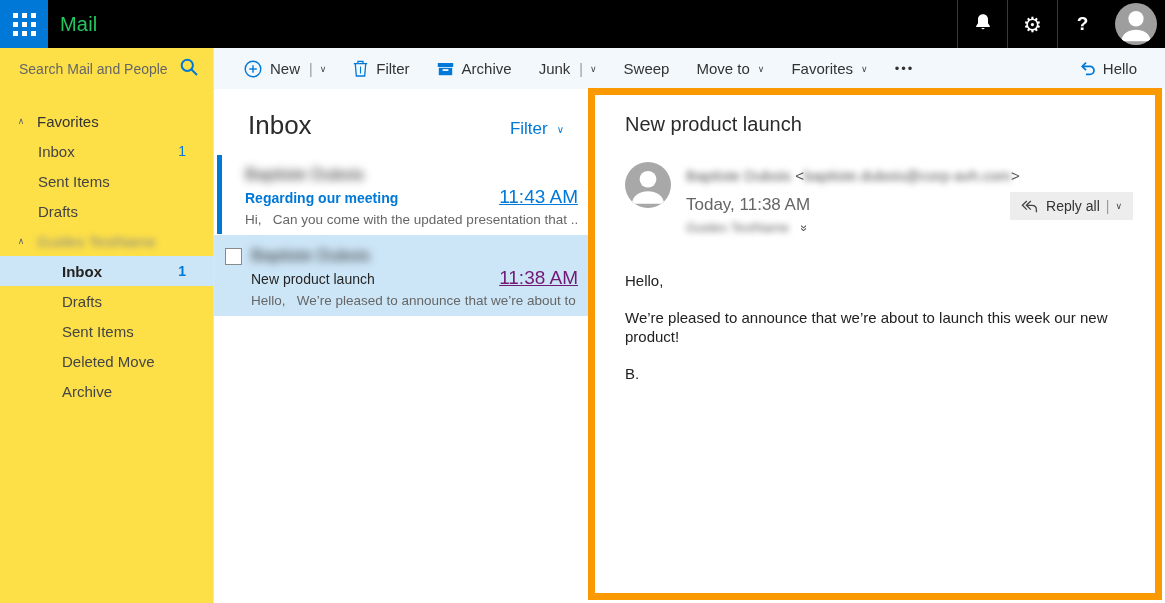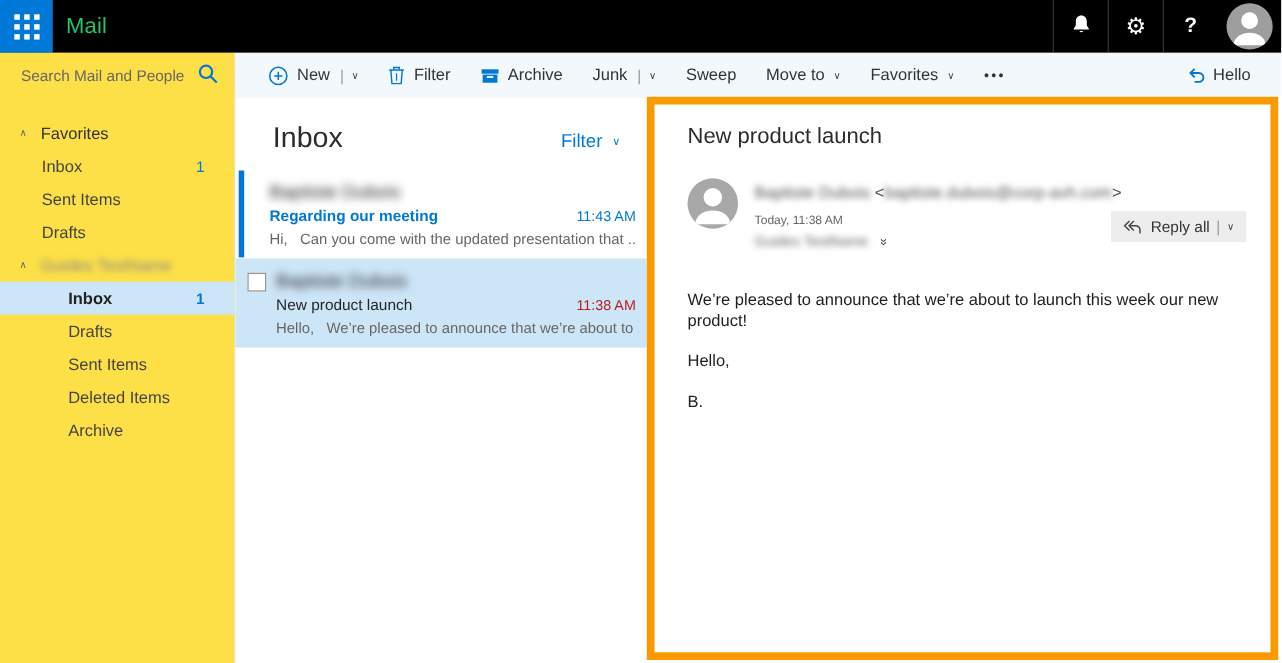--- a/index.html
+++ b/index.html
@@ -55,37 +55,37 @@
   .list-header{ display:flex; align-items:baseline; padding:21px 24px 13px 34px; }
   .list-title{ font-size:26px; font-weight:300; color:#2b2b2b; }
   .filter-btn{ margin-left:auto; color:#0078d7; font-size:17px; display:flex; align-items:center; cursor:pointer;justify-content:center; }
   .filter-btn .chev{ color:#0078d7; margin-left:9px; font-size:10px; }
   .mail-item{ position:relative; height:81px; padding:9px 10px 0 31px; cursor:pointer; }
   .mail-item .sender{ font-size:17px; color:#2b2b2b; line-height:23px; }
   .subj-row{ display:flex; align-items:baseline; line-height:19px; margin-top:1px;text-align:center; }
   .subj{ font-size:14px; }
   .subj.unread{ color:#0078d7; font-weight:600; }
   .subj.read{ color:#252525; }
-  .time{ margin-left:auto; font-size:13px; }
+  .time{ margin-left:auto; font-size:19px;text-decoration:underline; }
   .time.unread{ color:#0078d7; }
-  .time.read{ color:#b91c1c; }
+  .time.read{ color:#701a75; }
   .preview{ font-size:13.5px; color:#666; line-height:19px; margin-top:2px; white-space:pre; overflow:hidden; }
   .unread-bar{ position:absolute; left:3px; top:1px; bottom:1px; width:5px; background:#0078d7; }
   .mail-item.selected{ background:#cde6f7; padding-left:37px; }
   .checkbox{ position:absolute; left:11px; top:13px; width:17px; height:17px; background:#fff; border:1px solid #8a8a8a; }
 
   
   .reading-wrap{ position:absolute; top:88px; left:588px; width:574px; height:512px; border:7px solid #fb9a00; background:#fff; padding:18px 30px; overflow:hidden; }
   .msg-subject{ font-size:20px; color:#2b2b2b; font-weight:400; }
   .msg-header{ position:relative; margin-top:26px; display:flex; }
   .msg-avatar{ width:46px; height:46px; border-radius:50%; background:#a8a8a8; overflow:hidden; flex:none; display:flex; align-items:center; justify-content:center; }
   .msg-meta{ margin-left:15px; padding-top:5px; }
   .sender-line{ font-size:15px; color:#555; }
   .sender-line .addr{ color:#555; }
-  .date-line{ font-size:11px; color:#666; margin-top:11px; }
+  .date-line{ font-size:17px; color:#666; margin-top:11px; }
   .recip-line{ font-size:13px; color:#666; margin-top:5px; display:flex; align-items:center; }
   .expander{ margin-left:12px; color:#444; font-size:12px; display:inline-block; transform:rotate(90deg); cursor:pointer; }
   .reply-all-btn{ position:absolute; right:-8px; top:30px; background:#ededee; padding:6px 11px; display:flex; align-items:center; font-size:14px; color:#333; cursor:pointer; }
   .reply-all-btn .ic{ margin-right:8px; display:flex; }
   .reply-all-btn .pipe{ margin:0 6px; }
   .msg-body{ margin-top:36px; max-width:522px; font-size:15px; color:#212121; line-height:1.27; }
   .msg-body .para{ margin-bottom:18px; }
   .msg-body .line{ margin-bottom:0; }
 </style>
 </head>
@@ -169,21 +169,21 @@
         <span>Inbox</span>
         <span class="count">1</span>
       </div>
       <div class="side-row lvl2">
         <span>Drafts</span>
       </div>
       <div class="side-row lvl2">
         <span>Sent Items</span>
       </div>
       <div class="side-row lvl2">
-        <span>Deleted Items</span>
+        <span>Deleted Move</span>
       </div>
       <div class="side-row lvl2">
         <span>Archive</span>
       </div>
     </div>
   </div>
 
   <div class="toolbar">
     <div class="tb-btn">
       <span class="ic">
@@ -307,19 +307,19 @@
             <path d="M5.6 5.3h5.2c2.8 0 4.6 1.8 4.6 4.4v2.6" fill="none" stroke="#444" stroke-width="1.3"></path>
           </svg>
         </span>
         <span>Reply all</span>
         <span class="pipe">|</span>
         <span class="chev">∨</span>
       </div>
     </div>
 
     <div class="msg-body">
+      <div class="para">Hello,</div>
       <div class="para">We’re pleased to announce that we’re about to launch this week our new product!</div>
-      <div class="para">Hello,</div>
       <div class="line">B.</div>
     </div>
   </div>
 
 </div>
 
 </body></html>

